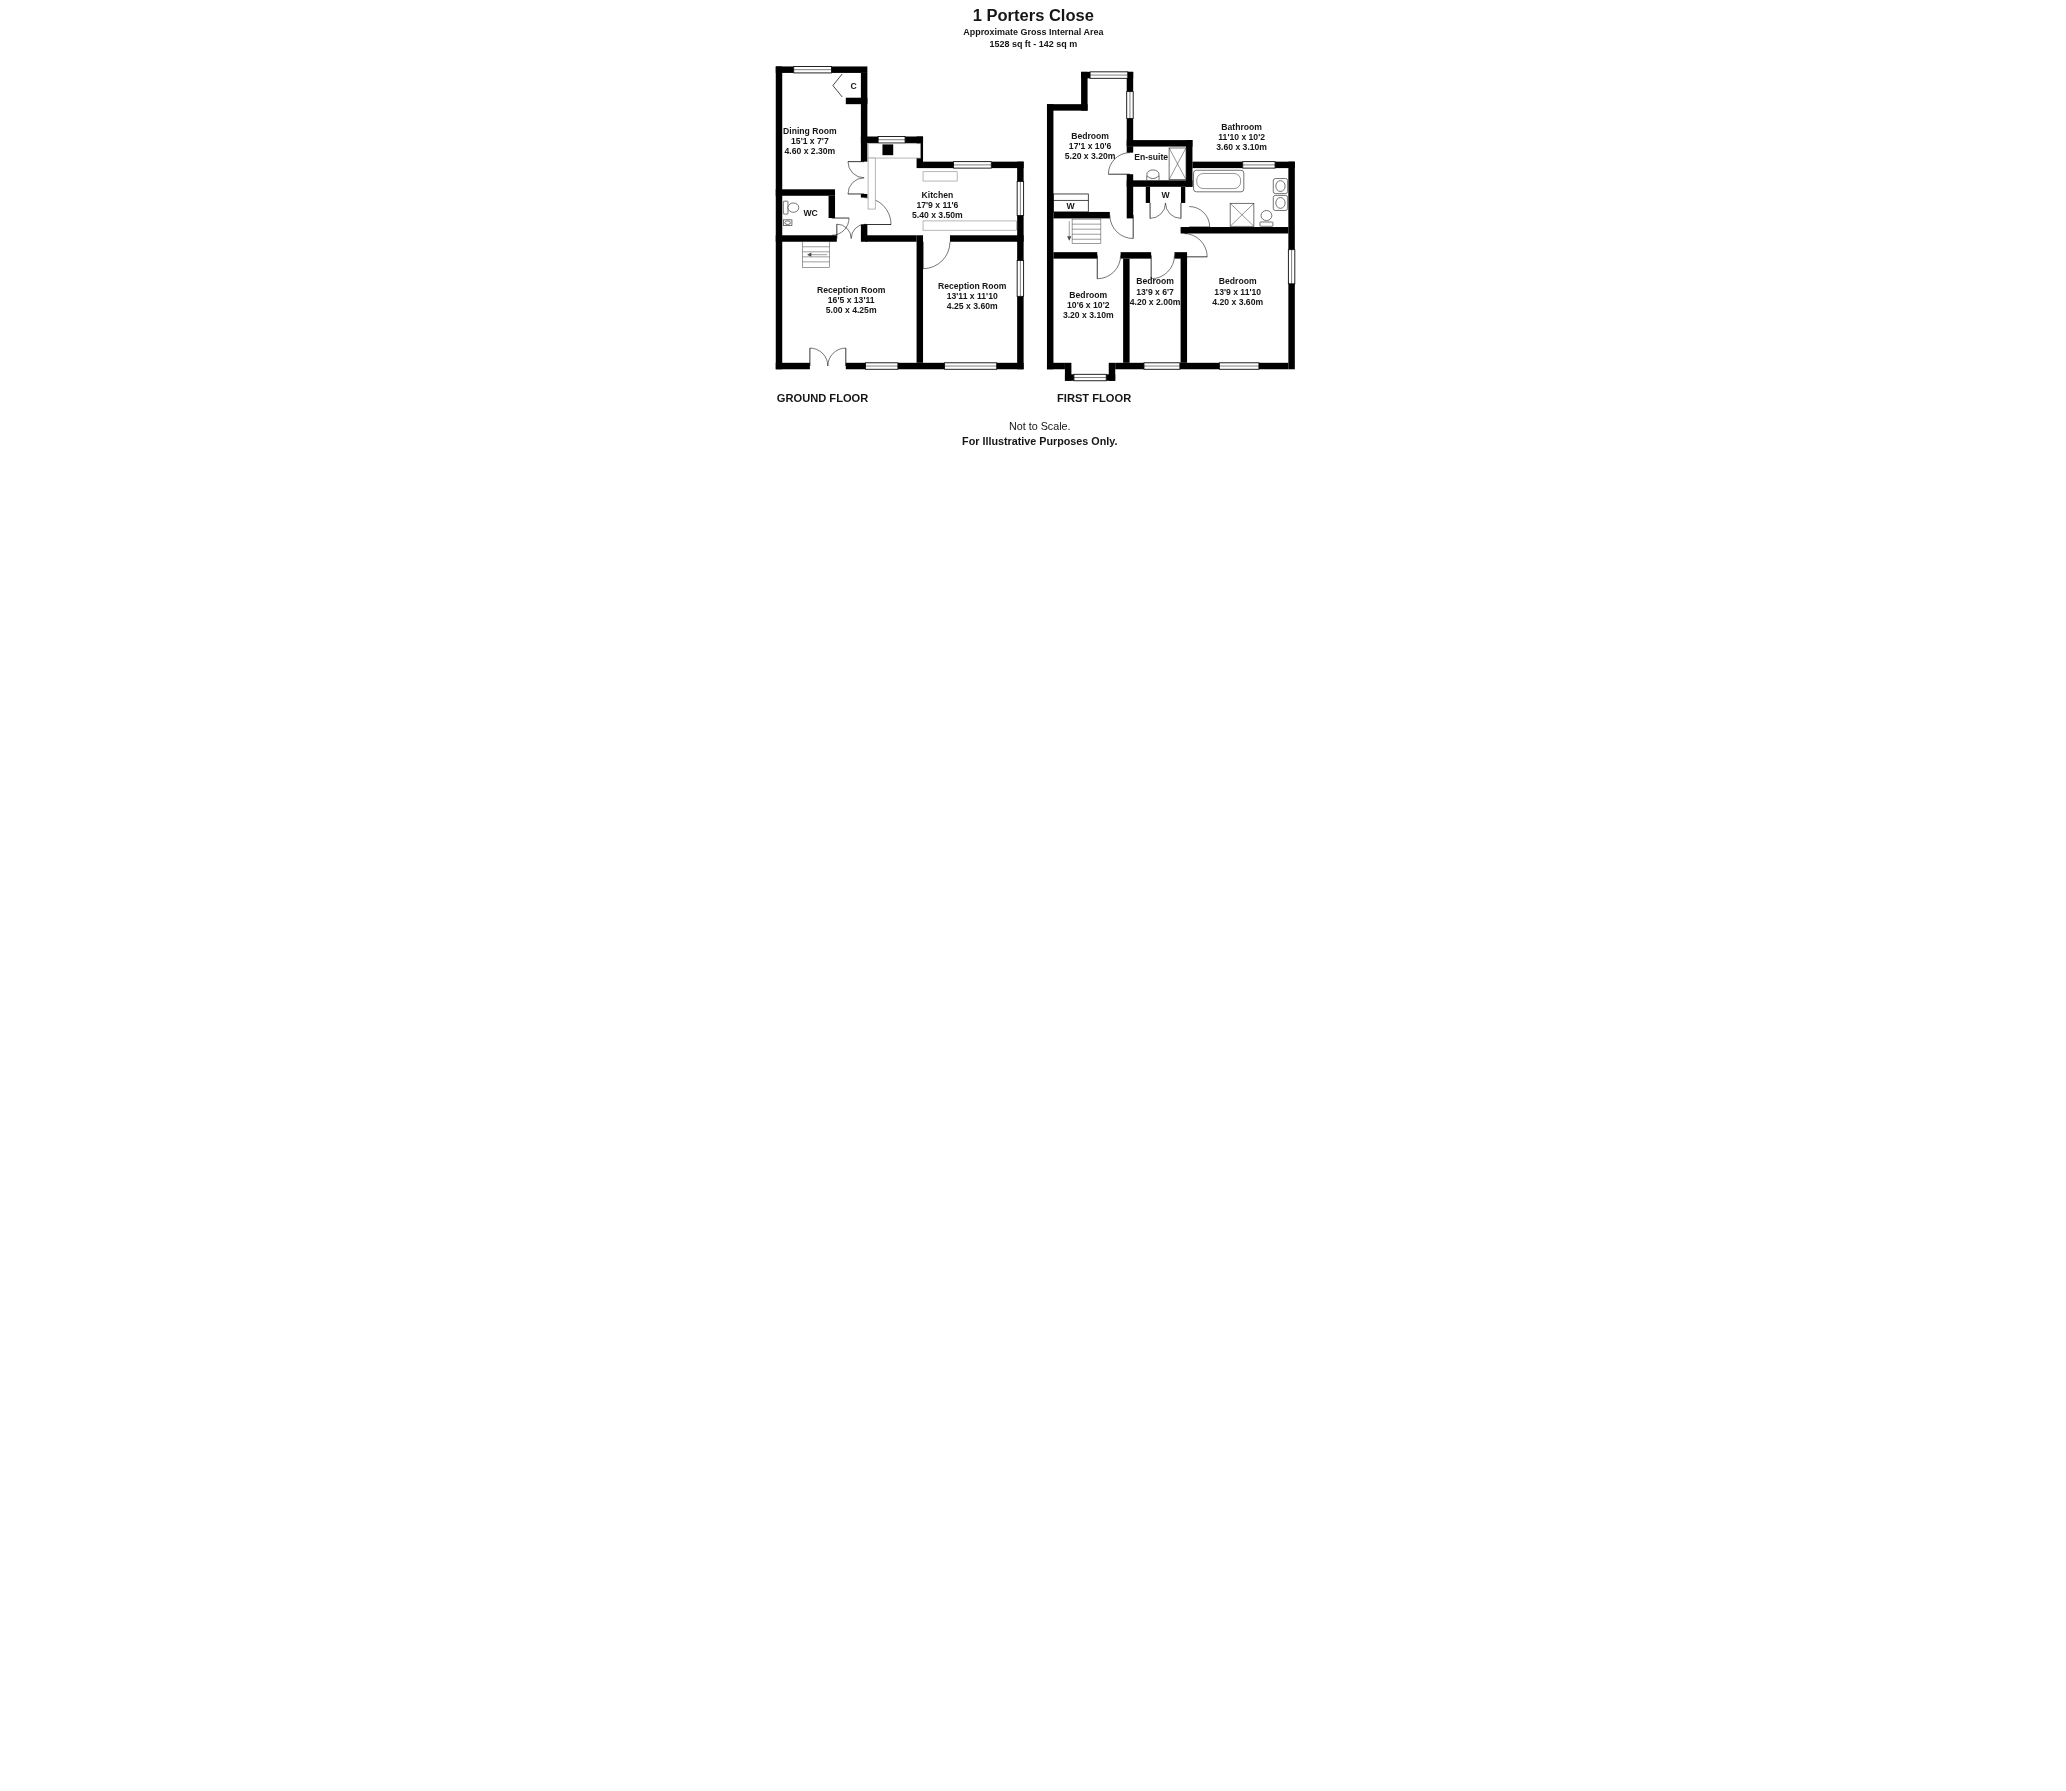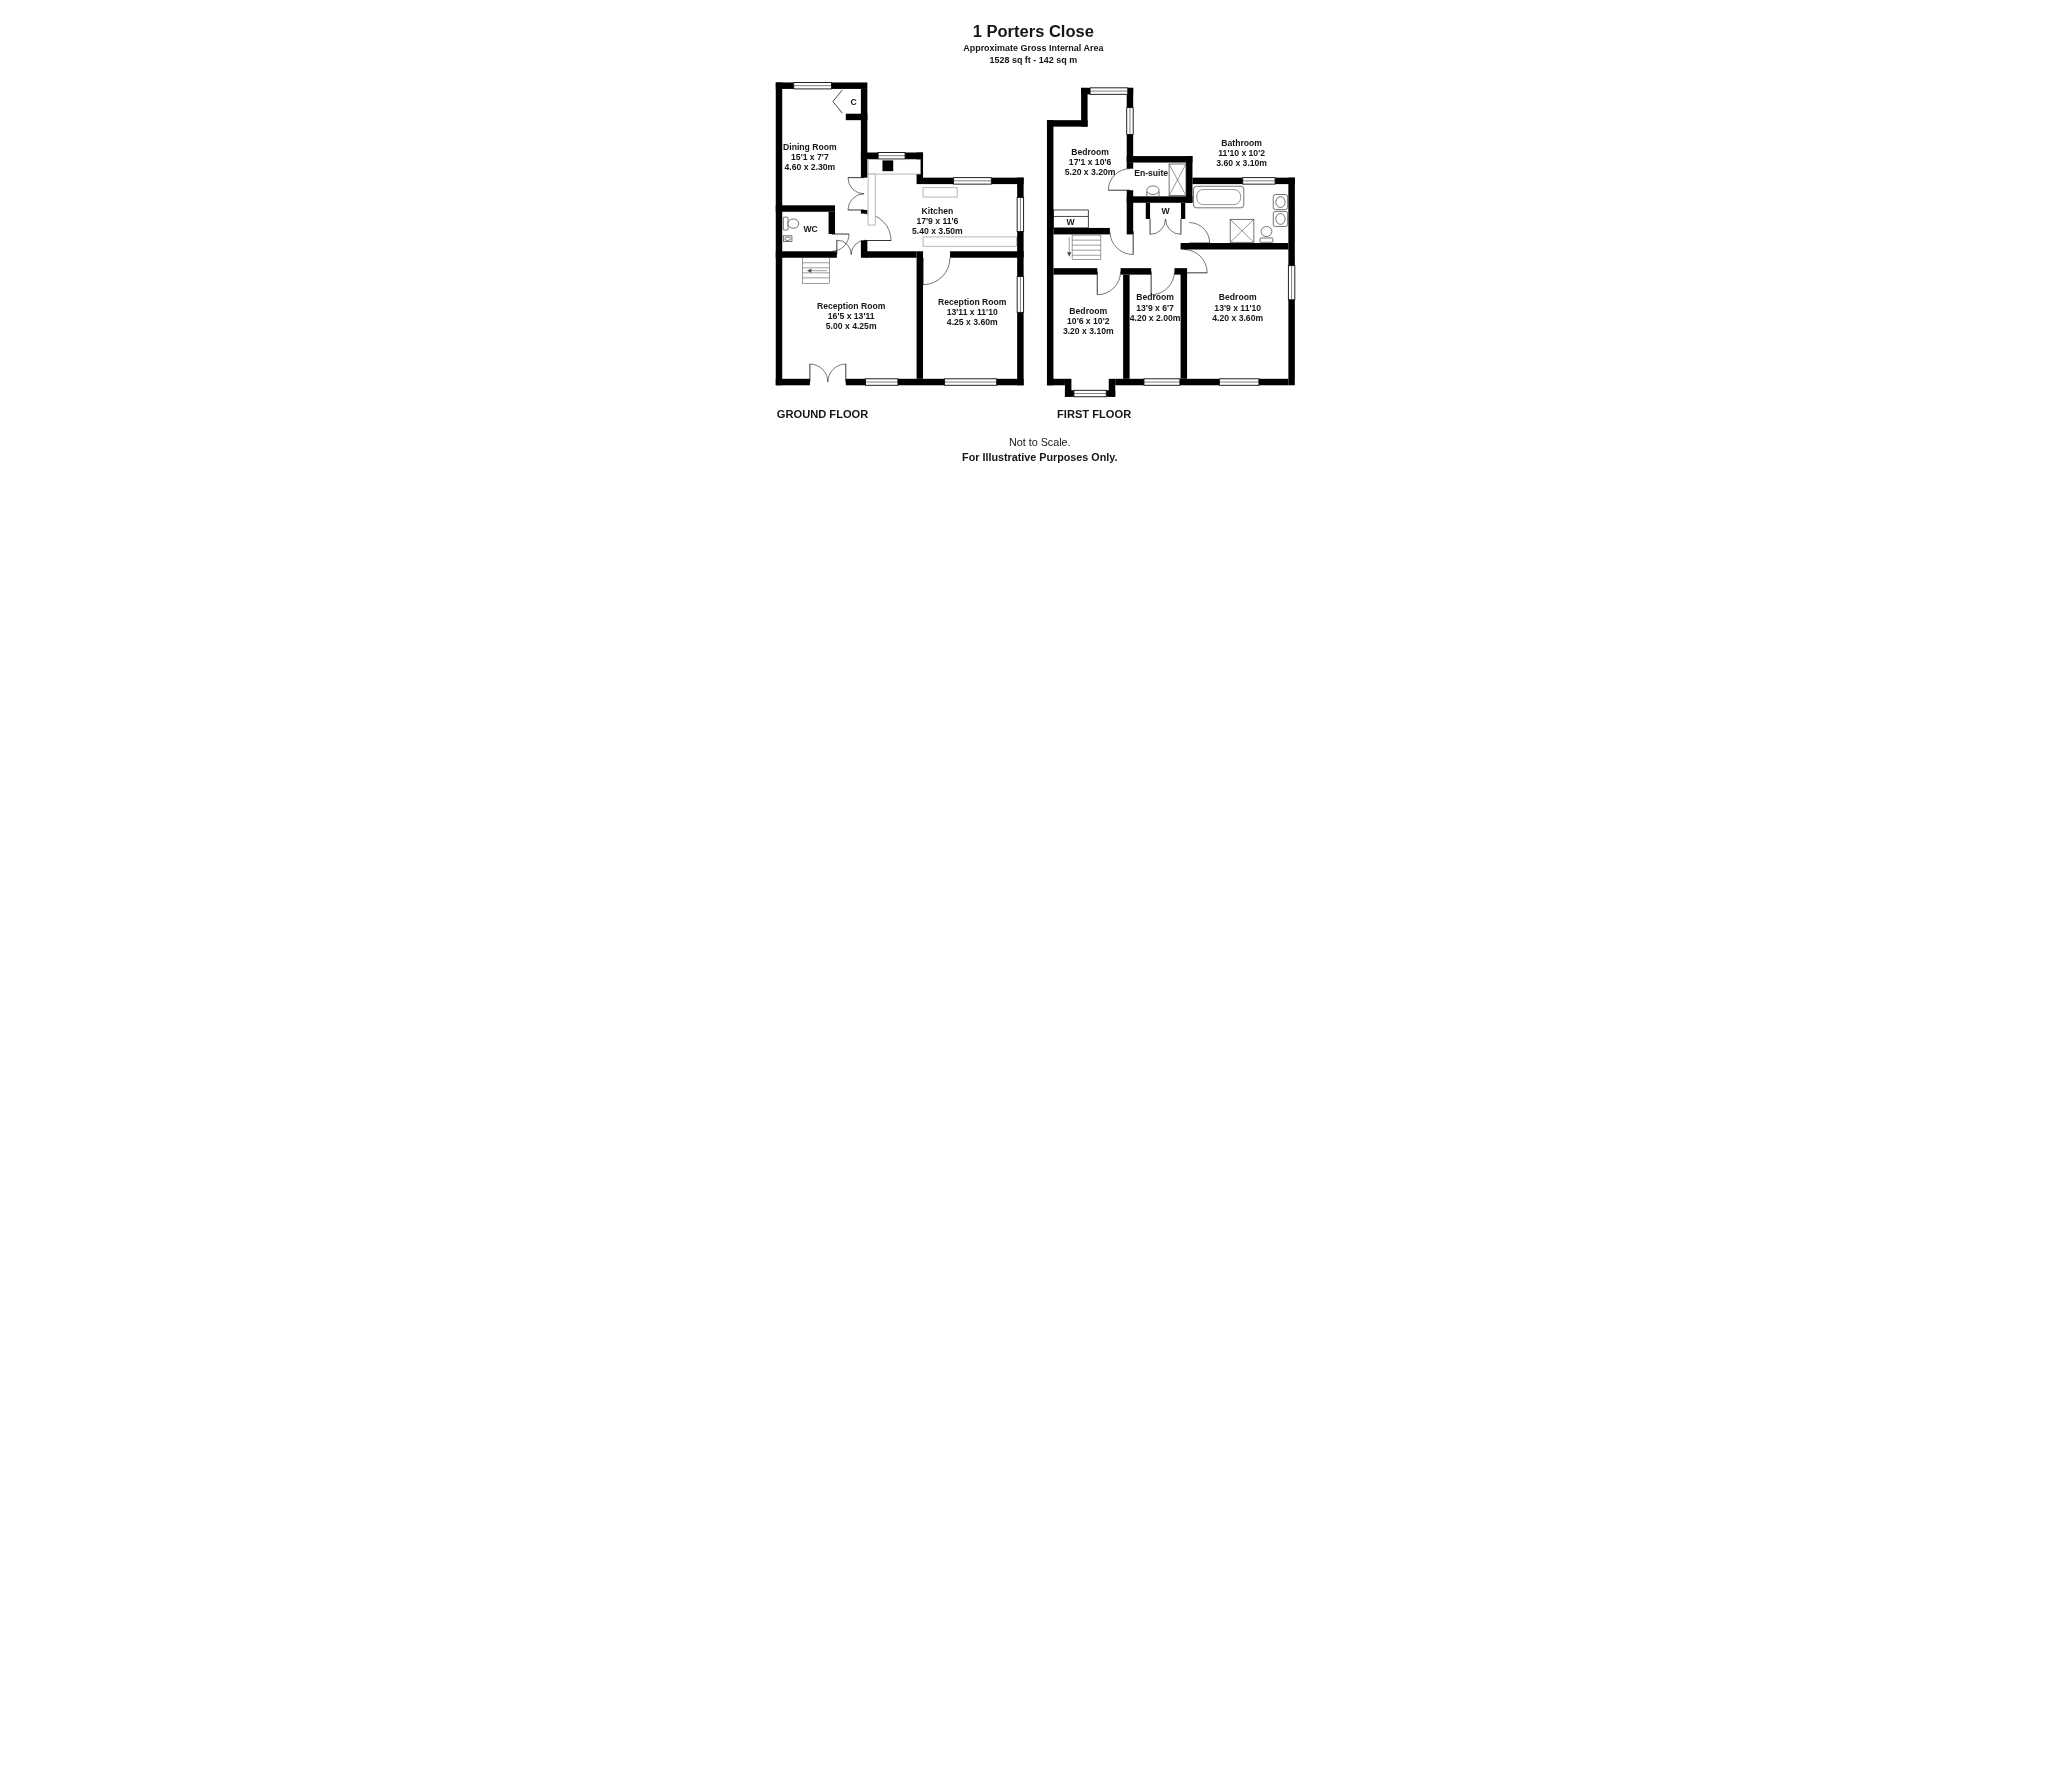--- a/index.html
+++ b/index.html
@@ -1,16 +1,16 @@
 <!DOCTYPE html>
 <html style="font-size:6.6px"><head>
 <meta charset="utf-8">
 <style>
   html,body{margin:0;padding:0;background:#ffffff;font-family:"Liberation Sans",sans-serif;}
-  .page{max-width:555px;margin:16px auto;}
+  .page{max-width:555px;margin:0 auto;}
   svg{display:block;width:100%;height:auto;background:#fff;}
   .wall{fill:#000;stroke:none;}
   .win{fill:#fff;stroke:#000;stroke-width:2.4;}
   .winline{stroke:#000;stroke-width:1.4;}
   .leaf{stroke:#000;stroke-width:2.2;fill:none;}
   .arc{stroke:#000;stroke-width:1.5;fill:none;}
   .thin{stroke:#000;stroke-width:2;fill:none;}
   .fixture{fill:#fff;stroke:#3c3c3c;stroke-width:2;}
   .fixline{stroke:#3c3c3c;stroke-width:1.5;fill:none;}
   .counter{fill:#fff;stroke:#9a9a9a;stroke-width:2;}

